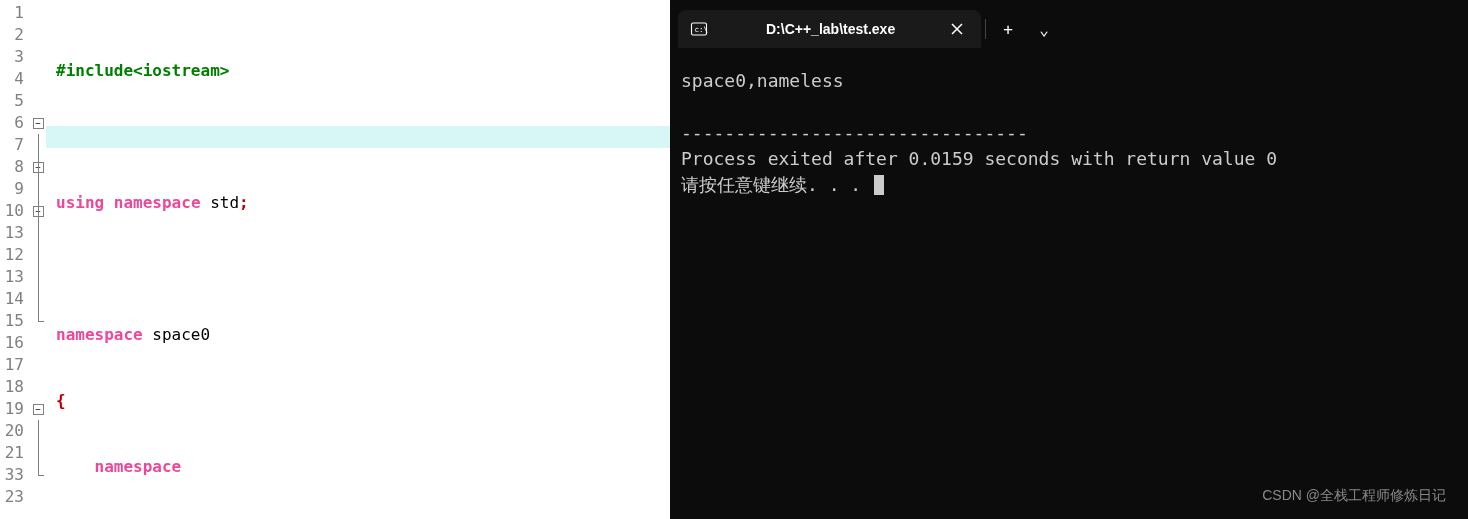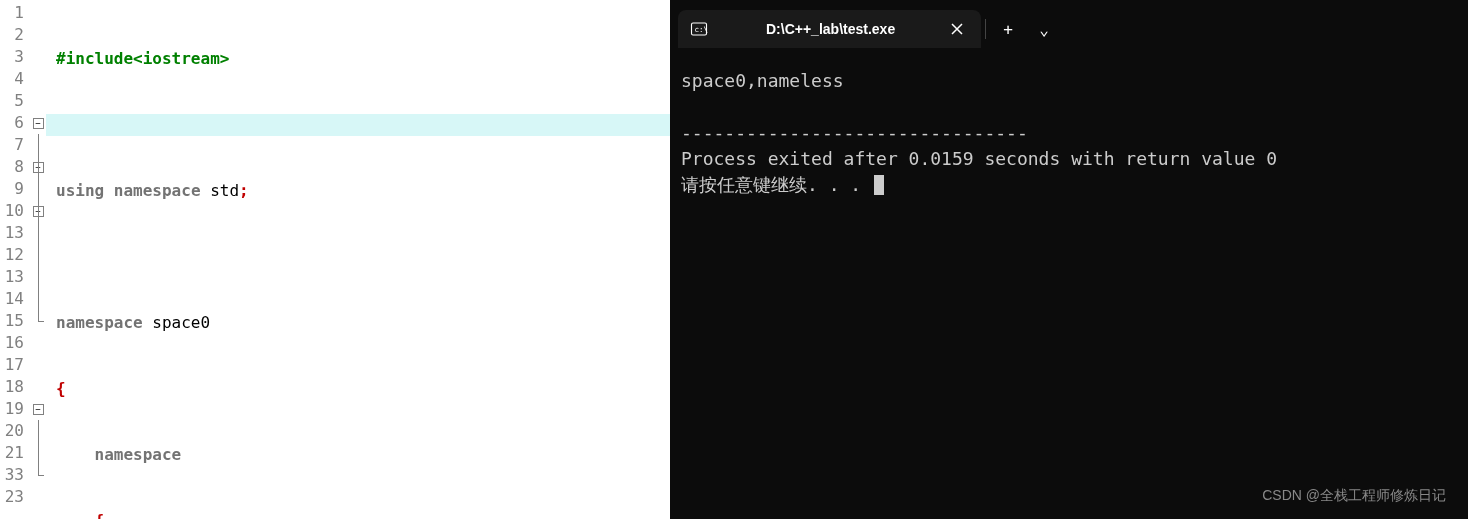--- a/index.html
+++ b/index.html
@@ -69,31 +69,31 @@
       left: 50%;
       top: 50%;
       width: 6px;
       height: 1px;
       background: #808080;
     }
     .code-area {
       flex: 1;
       font-size: 16px;
       line-height: 22px;
-      padding-top: 4px;
+      padding-top: 16px;
       white-space: pre;
     }
     .code-line {
       height: 22px;
       padding-left: 10px;
     }
     .highlight-line {
       background: #d7f7f7;
     }
-    .kw { color: #737373; font-weight: bold; }
+    .kw { color: #ec4899; font-weight: bold; }
     .pp { color: #008000; font-weight: bold; }
     .brace { color: #c00000; font-weight: bold; }
     .plain { color: #000; }
     .op { color: #c00000; font-weight: bold; }
 
     .terminal-pane {
       flex: 1;
       height: 519px;
       background: #0c0c0c;
       display: flex;

